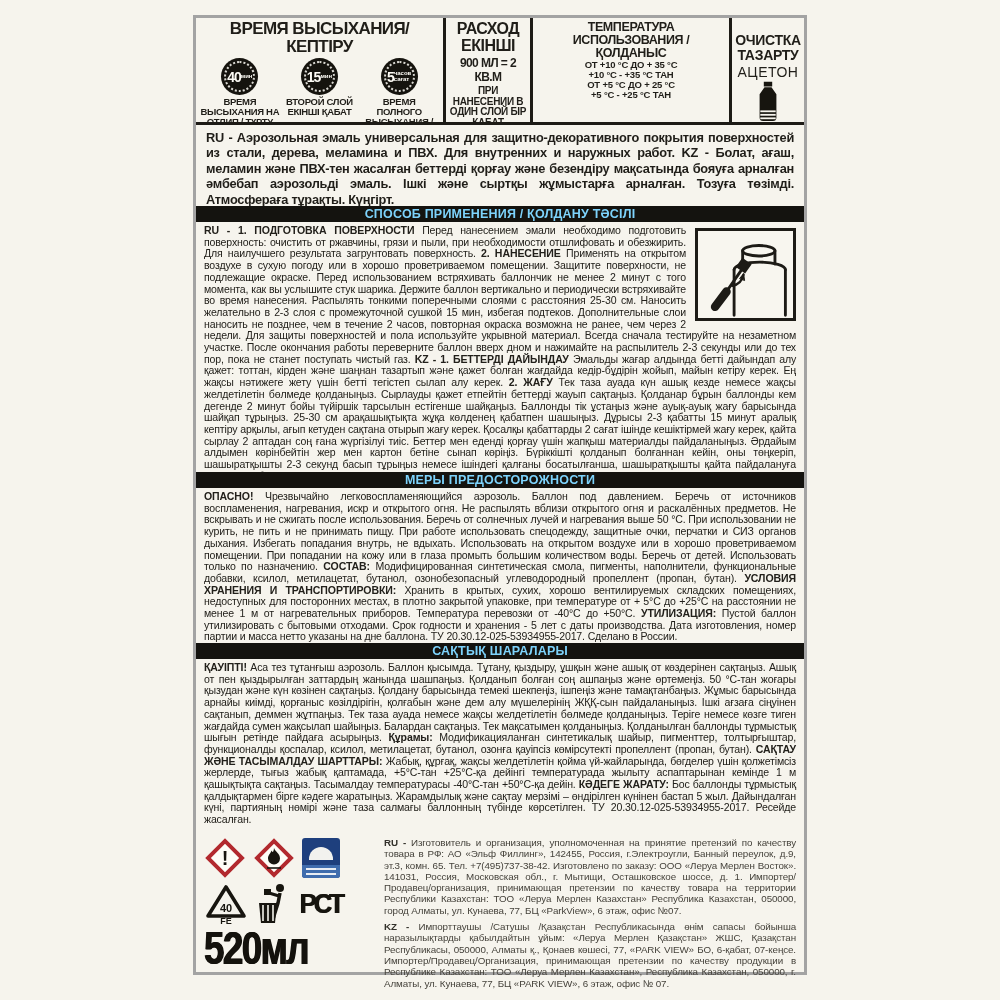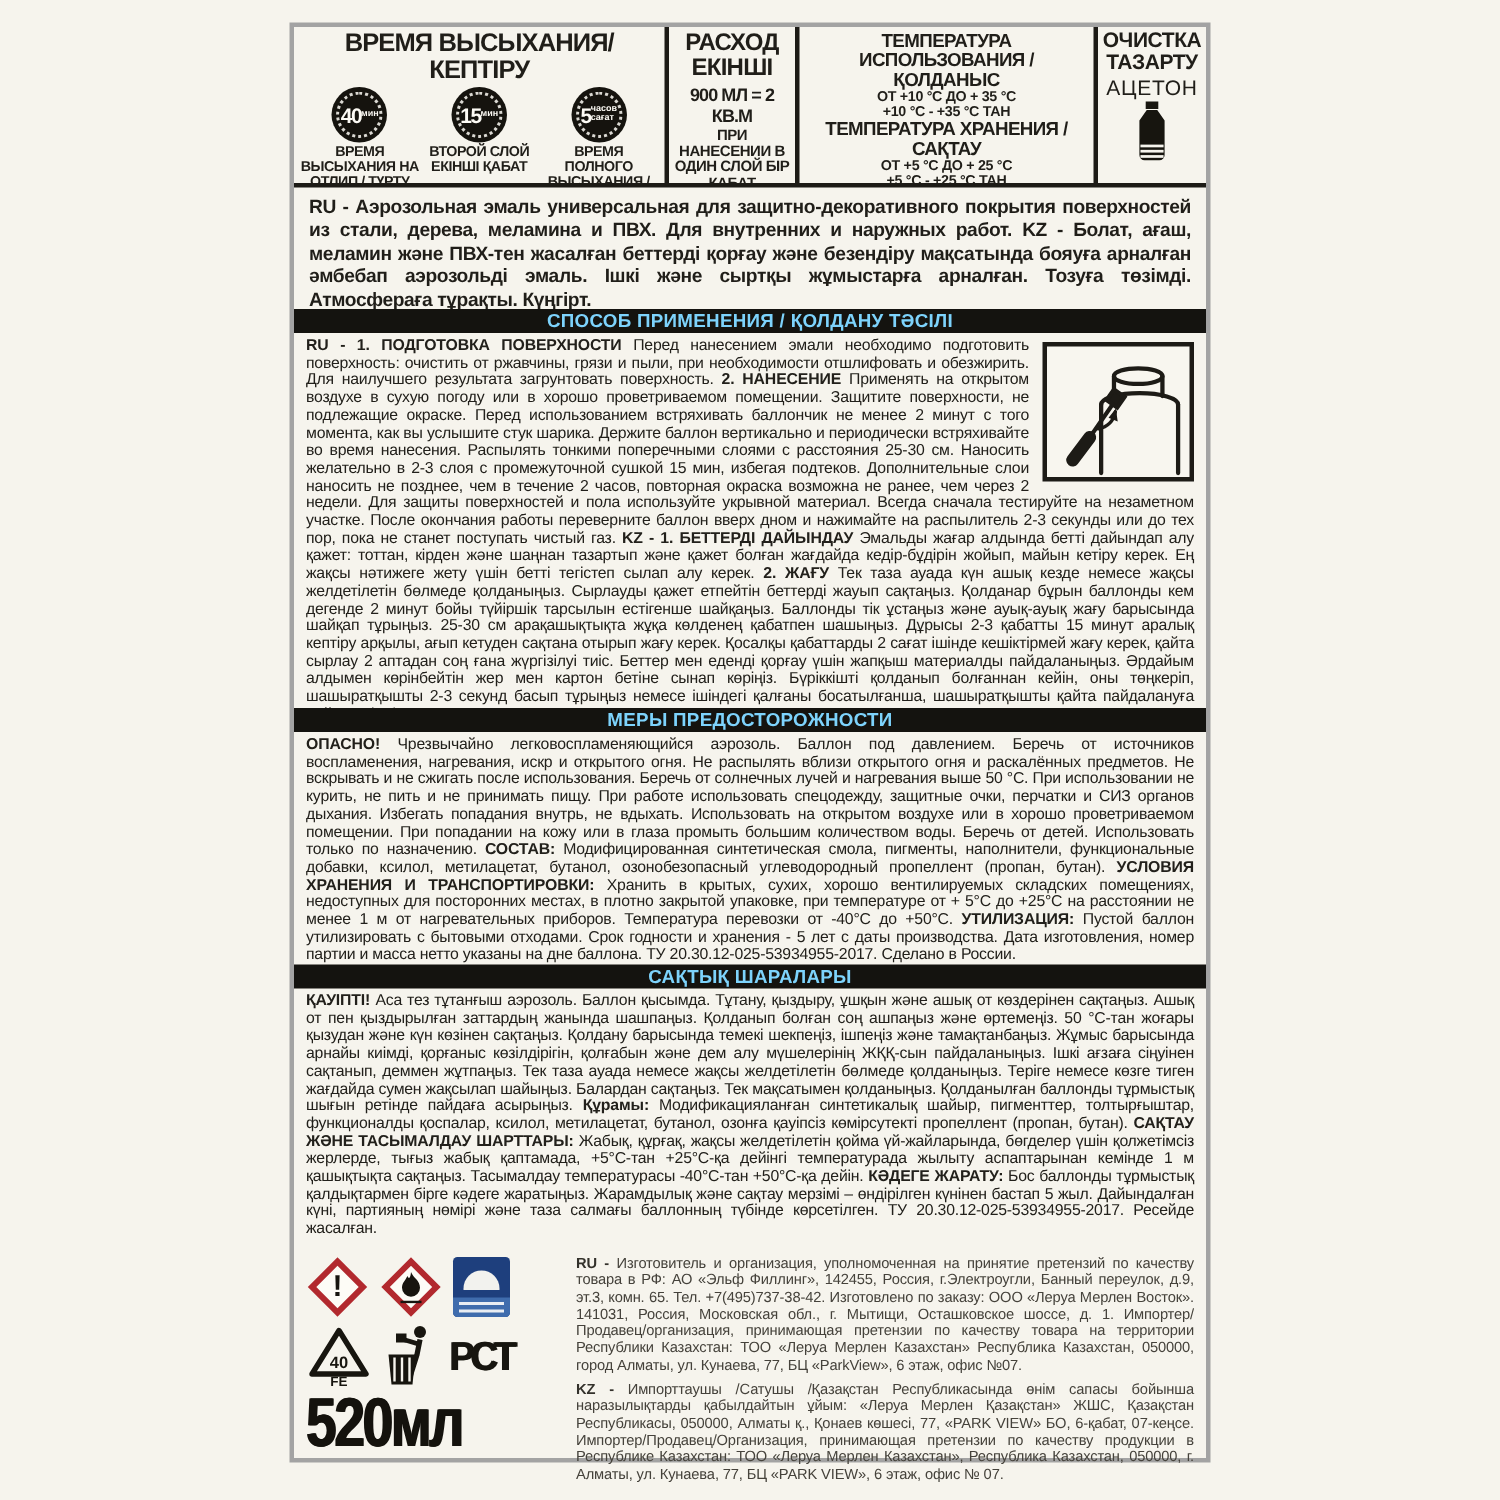--- a/index.html
+++ b/index.html
@@ -7,21 +7,21 @@
         font-family:"Liberation Sans",sans-serif;color:#201e19;}
   .label{position:absolute;left:193px;top:15px;width:614px;height:960px;box-sizing:border-box;
          border:3px solid #a3a3a3;display:flex;flex-direction:column;background:#f6f4ed;}
   
   .toprow{display:flex;height:104px;border-bottom:3px solid #1d1b16;flex:none;}
   .cell{box-sizing:border-box;border-right:3px solid #1d1b16;overflow:hidden;}
   .cell:last-child{border-right:none;}
   .cell-dry{width:250px;padding:2px 4px;}
   .cell-cons{width:87px;padding:3px 2px;text-align:center;}
   .cell-temp{width:199px;padding:3px 4px;text-align:center;}
-  .cell-clean{flex:1;padding:1px 2px;text-align:center;}
+  .cell-clean{flex:1;padding:15px 2px;text-align:center;}
   .dry-title{font-weight:bold;font-size:17px;letter-spacing:-0.6px;text-align:center;line-height:18px;}
   .dry-cols{display:flex;}
   .dry-col{width:33.33%;display:flex;flex-direction:column;align-items:center;}
   .clock{width:37px;height:37px;border-radius:50%;background:#15130e;color:#fdfbf5;position:relative;
          display:flex;align-items:center;justify-content:center;margin:2px 0 2px;}
   .clock::before{content:"";position:absolute;inset:3px;border-radius:50%;border:2px dotted #fdfbf5;opacity:.85;}
   .clock .t{font-weight:bold;font-size:14px;letter-spacing:-1px;z-index:1;}
   .clock .u{font-weight:bold;font-size:6px;white-space:pre-line;line-height:5.5px;z-index:1;text-align:left;}
   .dry-cap{font-weight:bold;font-size:9.5px;line-height:10px;text-align:center;letter-spacing:-0.3px;}
   .cons-title{font-weight:bold;font-size:16px;line-height:16.5px;letter-spacing:-0.5px;}
@@ -105,21 +105,20 @@
       <div class="cell cell-cons">
         <div class="cons-title">РАСХОД ЕКІНШІ</div>
         <div class="cons-value">900 МЛ = 2 КВ.М</div>
         <div class="cons-note">ПРИ НАНЕСЕНИИ В ОДИН СЛОЙ БІР ҚАБАТ</div>
       </div>
 
       <div class="cell cell-temp">
         <div class="temp-title">ТЕМПЕРАТУРА ИСПОЛЬЗОВАНИЯ / ҚОЛДАНЫС</div>
         <div class="temp-val">ОТ +10 °С ДО + 35 °С</div>
         <div class="temp-val">+10 °С - +35 °С ТАН</div>
-        <div class="temp-title">ТЕМПЕРАТУРА ХРАНЕНИЯ / САҚТАУ</div>
         <div class="temp-val">ОТ +5 °С ДО + 25 °С</div>
         <div class="temp-val">+5 °С - +25 °С ТАН</div>
       </div>
 
       <div class="cell cell-clean">
         <div class="clean-title">ОЧИСТКА ТАЗАРТУ</div>
         <div class="clean-agent">АЦЕТОН</div>
         <svg class="bottle" width="34" height="42" viewBox="0 0 40 60">
           <path d="M14 1 h12 v7 h-12 z M15 9 h10 l7 10 v33 a5 5 0 0 1 -5 5 H13 a5 5 0 0 1 -5 -5 V19 z" fill="#17150f"></path>
           <rect x="9" y="42" width="22" height="2.6" fill="#f6f4ed"></rect>

